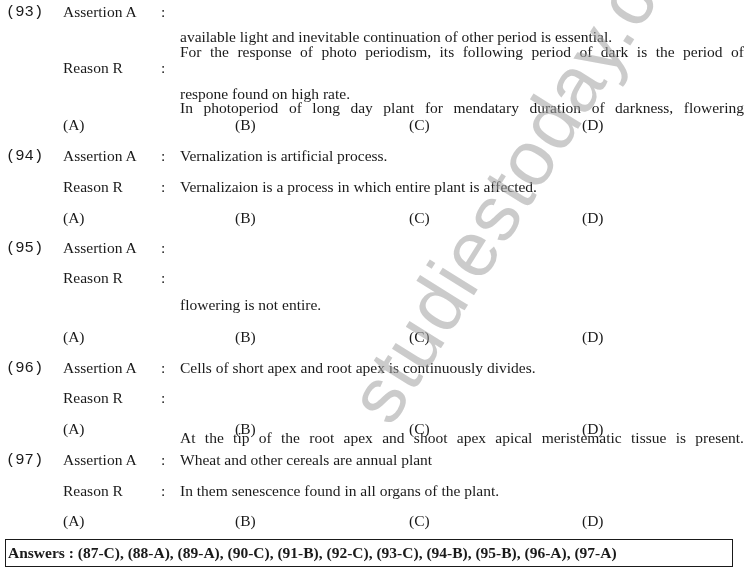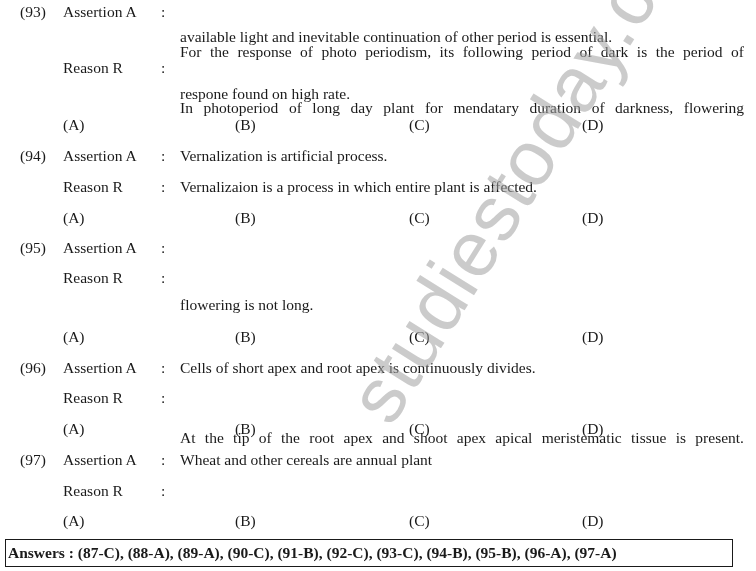--- a/index.html
+++ b/index.html
@@ -2,21 +2,21 @@
 <html><head>
 <meta charset="utf-8">
 <style>
   html, body { margin: 0; padding: 0; background: #ffffff; }
   body {
     width: 756px; height: 571px; position: relative; overflow: hidden;
     font-family: "Liberation Serif", "DejaVu Serif", serif;
     color: #1a1a1a; font-size: 15.5px;
   }
   .row { position: absolute; left: 0; right: 0; height: 22px; line-height: 22px; white-space: nowrap; }
-  .qnum { position: absolute; left: 20px; }
+  .qnum { position: absolute; left: 6px; font-family: Liberation Mono, monospace; }
   .lbl { position: absolute; left: 63px; text-align: right; }
   .colon { position: absolute; left: 161px; }
   .txt { position: absolute; left: 180px; right: 12px; text-align: justify; text-align-last: left; }
   .txt.just { text-align-last: justify; margin-top: 40px; }
   .opt { position: absolute; }
   .oA { left: 63px; } .oB { left: 235px; } .oC { left: 409px; } .oD { left: 582px; }
   .answers {
     position: absolute; left: 5px; top: 539px; width: 728px; height: 28px;
     border: 1.5px solid #1a1a1a; box-sizing: border-box;
     font-weight: bold; font-size: 15.5px; line-height: 25px; padding-left: 2px; white-space: nowrap;
@@ -77,21 +77,21 @@
 <div class="row" style="top:237px">
   <span class="qnum">(95)</span>
   <span class="lbl">Assertion A</span>
   <span class="colon">:</span>
 </div>
 <div class="row" style="top:267px">
   <span class="lbl">Reason R</span>
   <span class="colon">:</span>
 </div>
 <div class="row" style="top:294px">
-  <span class="txt">flowering is not long.</span>
+  <span class="txt">flowering is not entire.</span>
 </div>
 <div class="row" style="top:326px">
   <span class="opt oA">(A)</span>
   <span class="opt oB">(B)</span>
   <span class="opt oC">(C)</span>
   <span class="opt oD">(D)</span>
 </div>
 
 <div class="row" style="top:357px">
   <span class="qnum">(96)</span>
@@ -113,20 +113,21 @@
 
 <div class="row" style="top:449px">
   <span class="qnum">(97)</span>
   <span class="lbl">Assertion A</span>
   <span class="colon">:</span>
   <span class="txt">Wheat and other cereals are annual plant</span>
 </div>
 <div class="row" style="top:480px">
   <span class="lbl">Reason R</span>
   <span class="colon">:</span>
+  <span class="txt">In them senescence found in all organs of the plant.</span>
 </div>
 <div class="row" style="top:510px">
   <span class="opt oA">(A)</span>
   <span class="opt oB">(B)</span>
   <span class="opt oC">(C)</span>
   <span class="opt oD">(D)</span>
 </div>
 
 <div class="answers">Answers : (87-C), (88-A), (89-A), (90-C), (91-B), (92-C), (93-C), (94-B), (95-B), (96-A), (97-A)</div>
 

